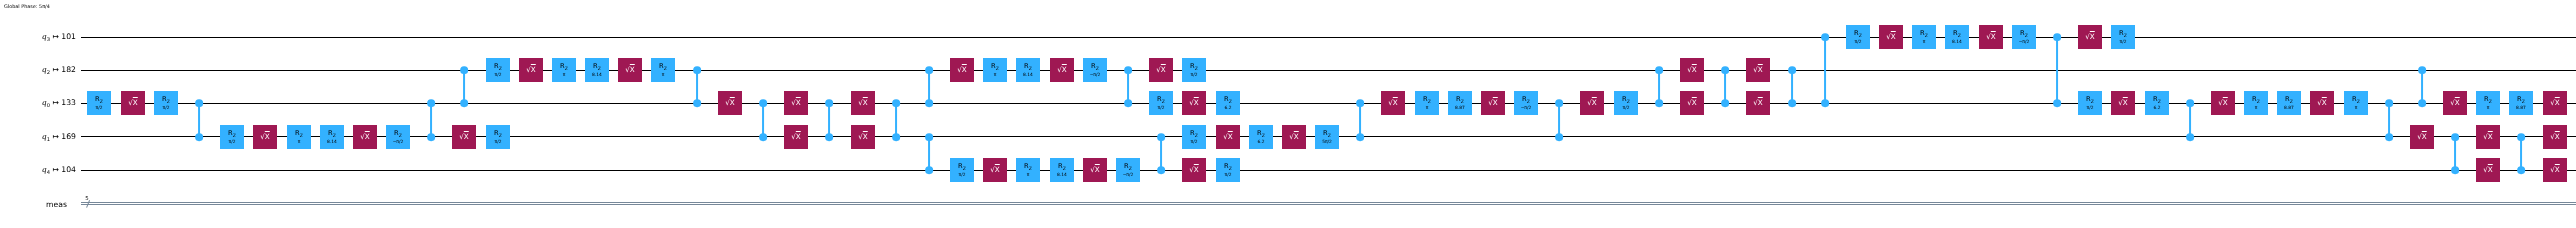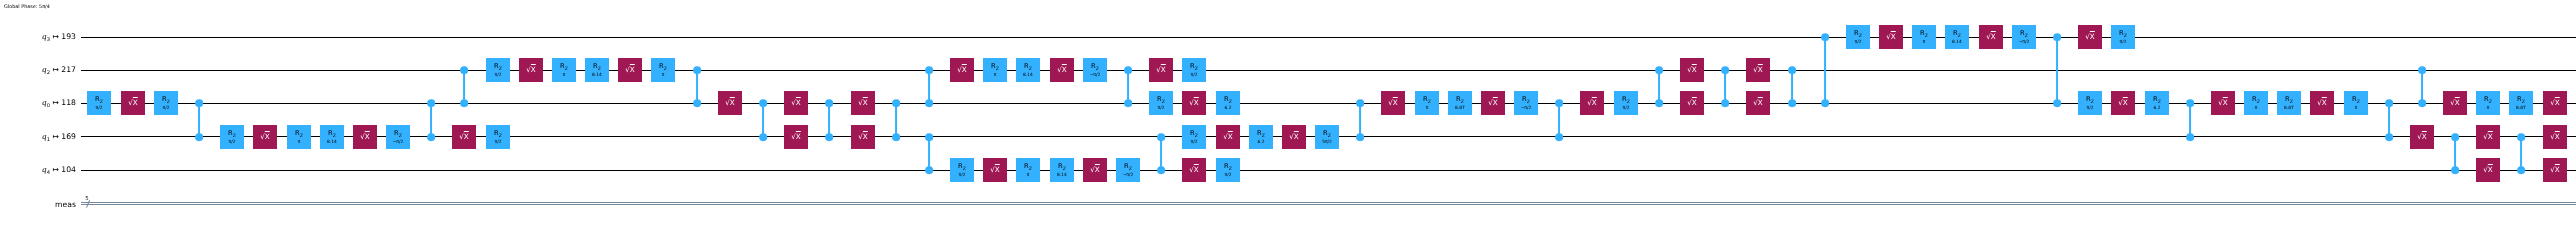--- a/index.html
+++ b/index.html
@@ -38,32 +38,32 @@
   .gsx .ol{text-decoration:overline;}
   .czline{position:absolute;width:1.9px;transform:translateX(-50%);}
   .czdot{position:absolute;width:7.7px;height:7.7px;border-radius:50%;transform:translate(-50%,-50%);}
 </style>
 </head>
 <body>
 
 <div class="canvas" id="canvas">
   <div class="global-phase">Global Phase: 5π/4</div>
 <div class="qwire" style="left: 81px; top: 37px; width: 3980px; background: rgb(0, 0, 0);"></div>
-    <div class="wlabel" style="left: 76px; top: 37px;"><i>q</i><sub>3</sub><span> ↦ 193</span></div>
+    <div class="wlabel" style="left: 76px; top: 37px;"><i>q</i><sub>3</sub><span> ↦ 101</span></div>
     <div class="qwire" style="left: 81px; top: 70px; width: 3980px; background: rgb(0, 0, 0);"></div>
-    <div class="wlabel" style="left: 76px; top: 70px;"><i>q</i><sub>2</sub><span> ↦ 217</span></div>
+    <div class="wlabel" style="left: 76px; top: 70px;"><i>q</i><sub>2</sub><span> ↦ 182</span></div>
     <div class="qwire" style="left: 81px; top: 103px; width: 3980px; background: rgb(0, 0, 0);"></div>
-    <div class="wlabel" style="left: 76px; top: 103px;"><i>q</i><sub>0</sub><span> ↦ 118</span></div>
+    <div class="wlabel" style="left: 76px; top: 103px;"><i>q</i><sub>0</sub><span> ↦ 133</span></div>
     <div class="qwire" style="left: 81px; top: 136px; width: 3980px; background: rgb(0, 0, 0);"></div>
     <div class="wlabel" style="left: 76px; top: 137px;"><i>q</i><sub>1</sub><span> ↦ 169</span></div>
     <div class="qwire" style="left: 81px; top: 170px; width: 3980px; background: rgb(0, 0, 0);"></div>
     <div class="wlabel" style="left: 76px; top: 170px;"><i>q</i><sub>4</sub><span> ↦ 104</span></div>
     <div class="cwire" style="left: 81px; top: 202px; width: 3988px; background: rgb(119, 136, 153);"></div>
     <div class="cwire" style="left: 81px; top: 204px; width: 3988px; background: rgb(119, 136, 153);"></div>
-    <div class="wlabel" style="left: 76px; top: 204px;">meas</div>
+    <div class="wlabel" style="left: 67px; top: 204px;">meas</div>
     <div class="cslash" style="left: 88px; top: 204px; background: rgb(119, 136, 153);"></div>
     <div class="creg-size" style="left: 87px; top: 201px;">5</div>
     <div class="gate rz" style="left: 99px; top: 103px; background: rgb(51, 177, 255); color: rgb(0, 0, 0);">
       <div class="gname">R<sub>Z</sub></div>
       <div class="gparam">π/2</div>
     </div>
     <div class="gate sx" style="left: 133px; top: 103px; background: rgb(159, 24, 83); color: rgb(255, 255, 255);">
       <div class="gsx">√<span class="ol">X</span></div>
     </div>
     <div class="gate rz" style="left: 166px; top: 103px; background: rgb(51, 177, 255); color: rgb(0, 0, 0);">

